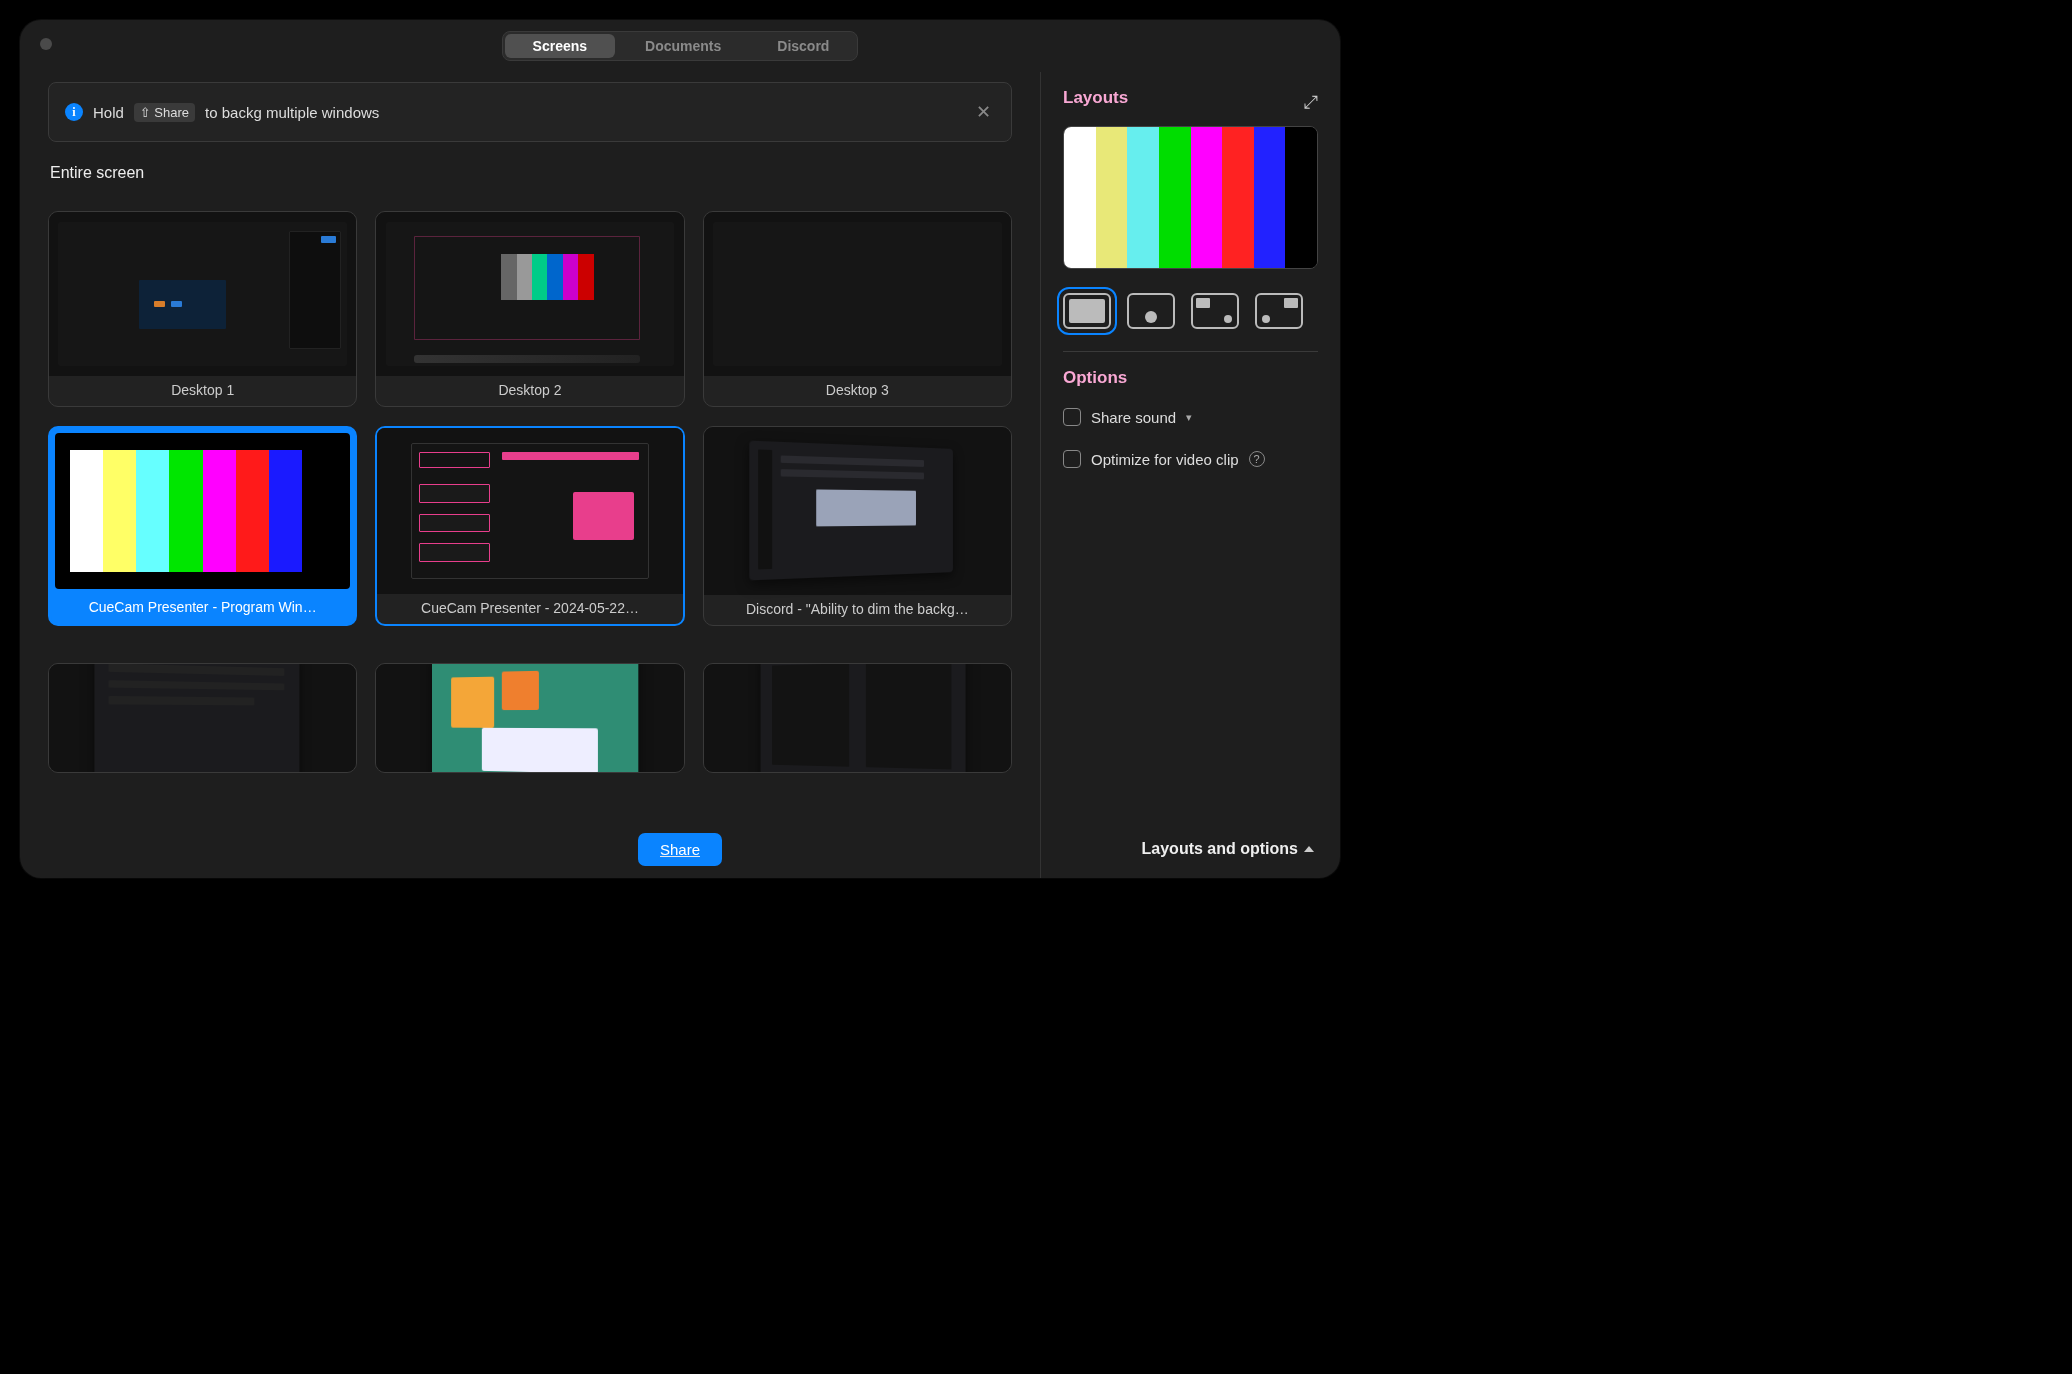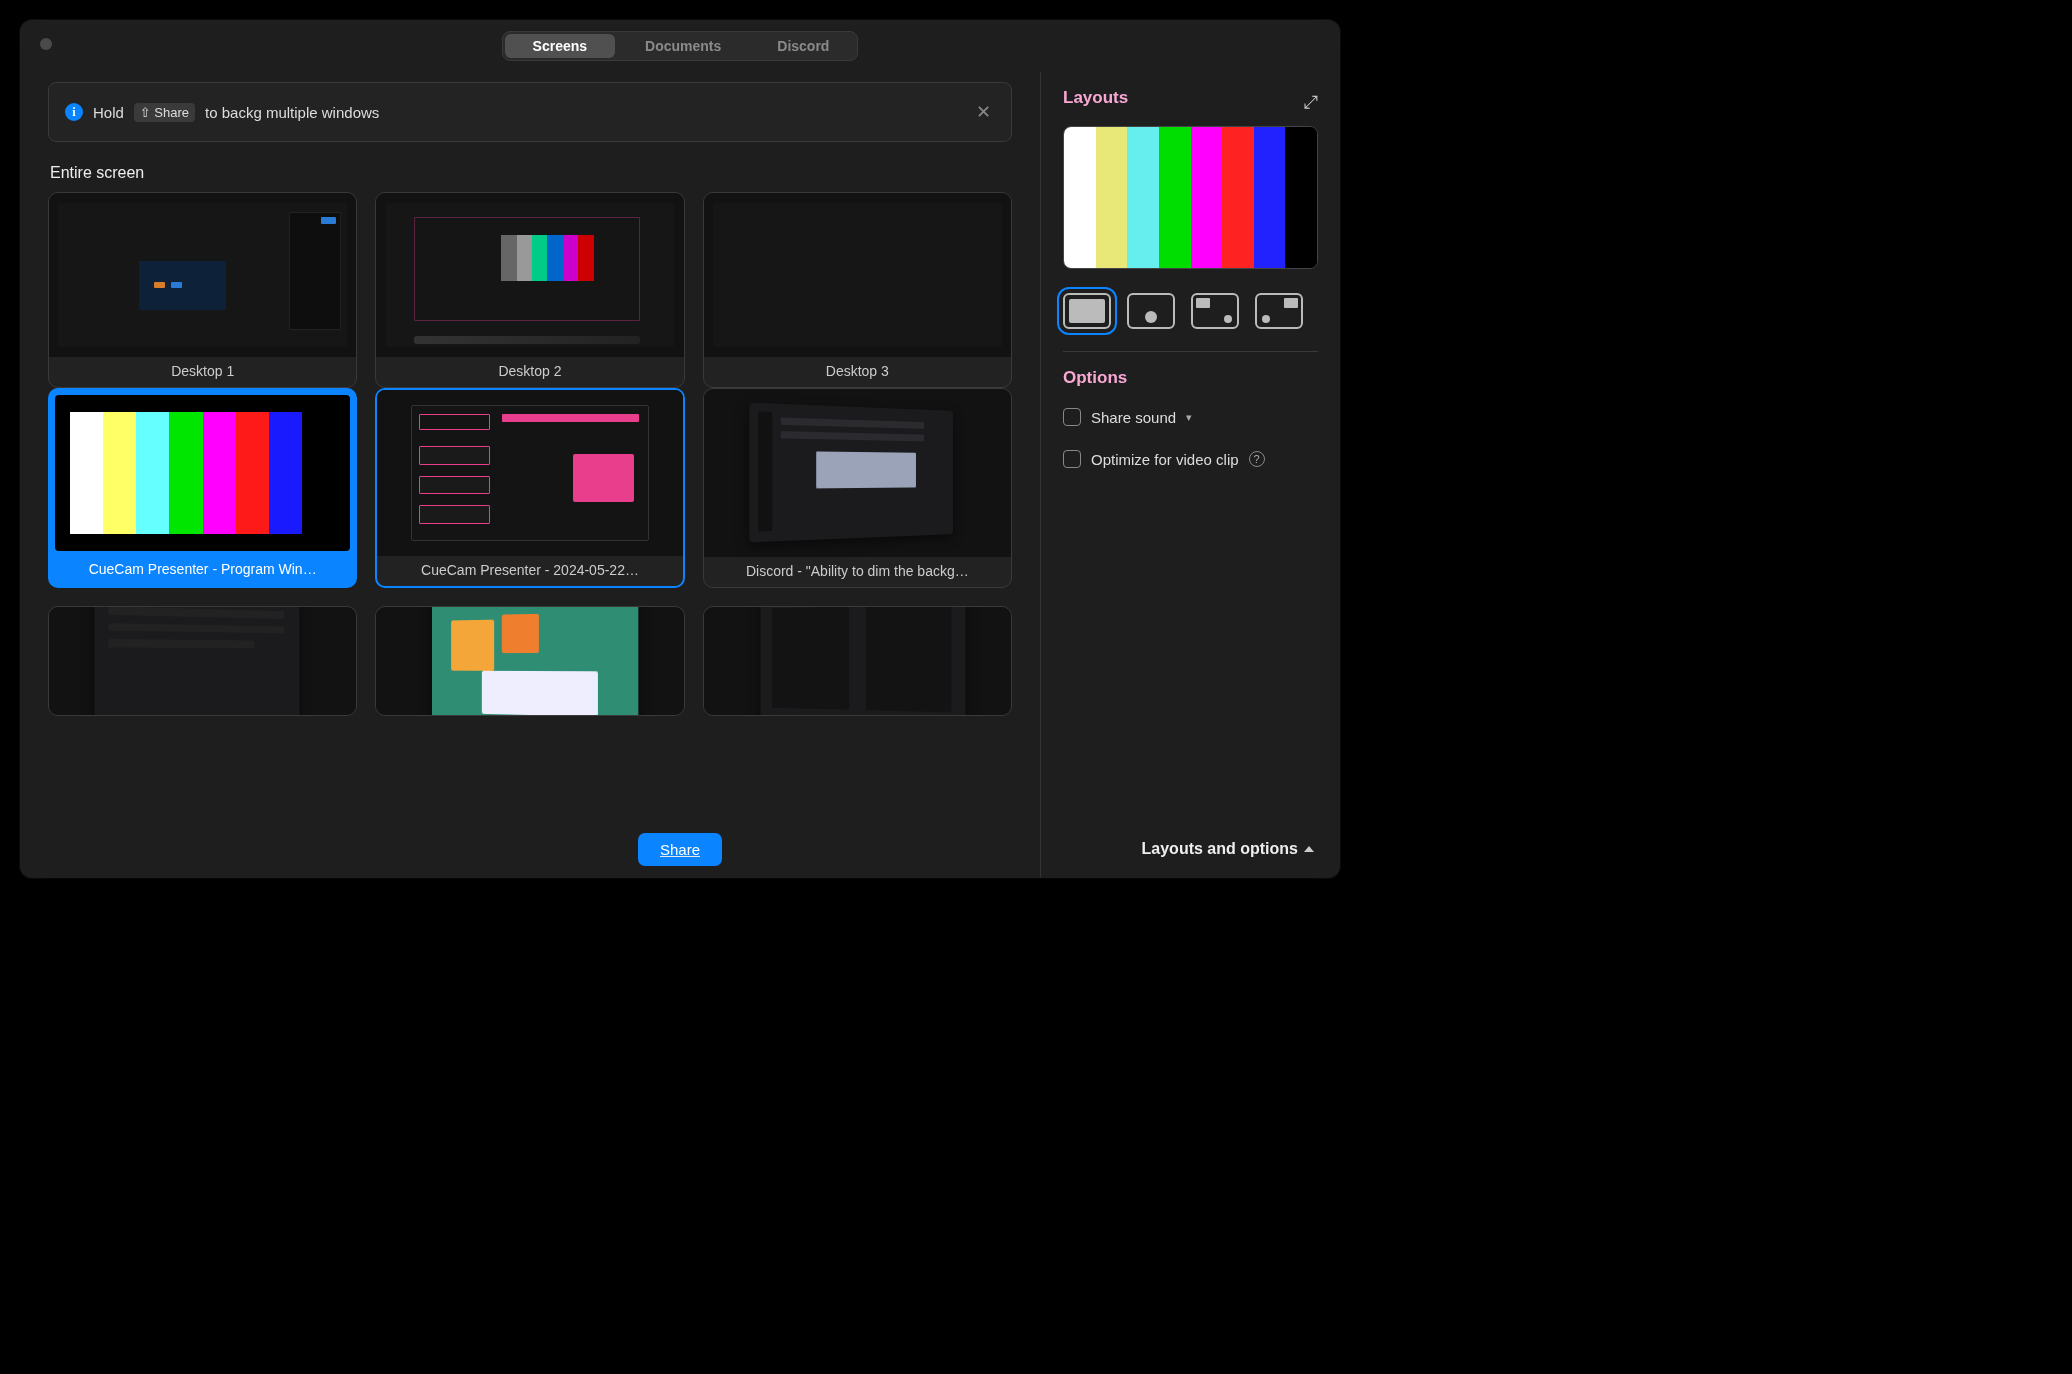--- a/index.html
+++ b/index.html
@@ -6,21 +6,21 @@
   body {
     background: #000;
     font-family: -apple-system, "SF Pro Text", "Helvetica Neue", Arial, sans-serif;
     color: #e8e8e8;
     padding: 20px;
   }
   .window {
     width: 1320px;
     height: 858px;
     background: #1e1e1e;
-    border-radius: 12px;
+    border-radius: 21px;
     box-shadow: 0 30px 60px rgba(0,0,0,.6), 0 0 0 1px rgba(255,255,255,.06);
     position: relative;
     overflow: hidden;
     display: flex;
     flex-direction: column;
   }
   .titlebar {
     height: 52px;
     display: flex;
     align-items: center;
@@ -56,21 +56,21 @@
   .kbd {
     background:#3a3a3a; border-radius:4px; padding:2px 6px; font-size:13px;
     color:#ddd; display:inline-flex; align-items:center; gap:3px;
   }
   .close-x { margin-left:auto; color:#888; font-size:18px; cursor:pointer; padding:4px;}
   .section-title { font-size:16px; color:#eee; margin:22px 0 10px 2px; font-weight:500;}
   .grid { display:grid; grid-template-columns: repeat(3, 1fr); gap:18px;}
   .tile {
     border:1px solid #3a3a3a; border-radius:10px; overflow:hidden;
     display:flex; flex-direction:column; background:#222;
-    cursor:pointer; height:196px;
+    cursor:pointer; height:196px;margin-top:19px;
   }
   .tile .thumb { flex:1; background:#121212; display:flex; align-items:center; justify-content:center; position:relative;}
   .tile .cap { padding:6px 10px 8px; font-size:14px; color:#ccc; white-space:nowrap; overflow:hidden; text-overflow:ellipsis; text-align:center;}
   .tile.sel-primary { border:3.5px solid #0a84ff; background:#0a84ff;justify-content:space-between;}
   .tile.sel-primary .thumb { margin:4px; border-radius:4px; background:#000;}
   .tile.sel-primary .cap { color:#fff;}
   .tile.sel-secondary { border:2px solid #0a84ff;}
   .bars { display:flex; width:90%; height:78%;}
   .bars div { flex:1;}
   .b-wh{background:#fff;} .b-ye{background:#ffff00;} .b-cy{background:#00ffff;} .b-gr{background:#00ff00;}

